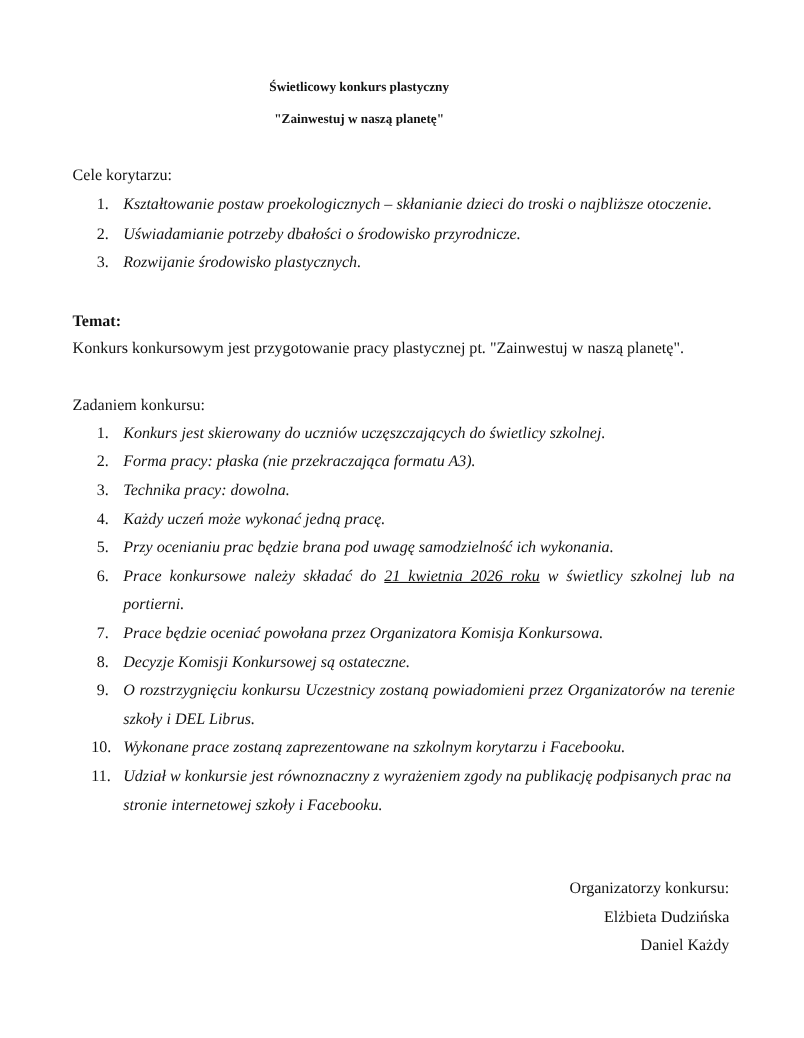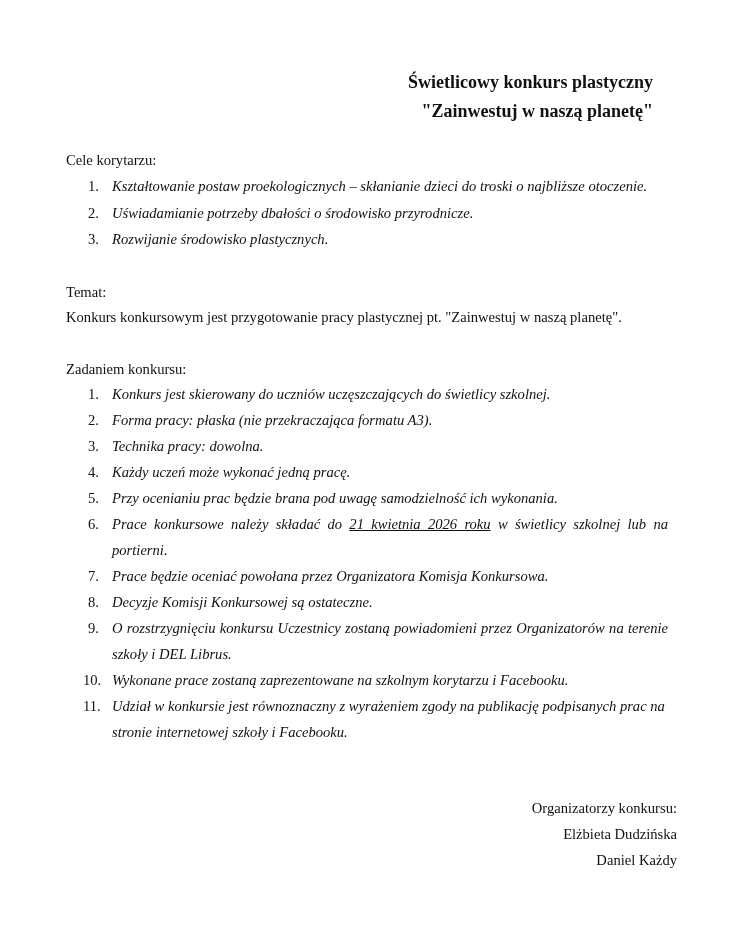--- a/index.html
+++ b/index.html
@@ -2,33 +2,33 @@
 <html><head>
 <meta charset="utf-8">
 <style>
   html, body { margin: 0; padding: 0; background: #ffffff; }
   body {
     width: 731px; height: 944px; position: relative; overflow: hidden;
     font-family: "Liberation Serif", "DejaVu Serif", serif;
     color: #111111; font-size: 14.6px;
   }
   .title {
-    position: absolute; left: 0; width: 653px; text-align: right;
-    font-weight: bold; font-size: 18px;
+    position: absolute; left: 0; width: 653px; text-align: center;
+    font-weight: bold; font-size: 12px;
   }
   #t1 { top: 72px; }
   #t2 { top: 101px; }
   .line { position: absolute; left: 66px; white-space: nowrap; }
-  .bold { font-weight: normal; }
+  .bold { font-weight: bold; }
   .item { position: absolute; left: 88px; width: 580px; }
   .item .num { position: absolute; left: 0; top: 0; }
   .item .txt { position: absolute; left: 24px; width: 556px; line-height: 26px; font-style: italic; }
   .justify { text-align: justify; text-align-last: left; }
   .u { text-decoration: underline; }
-  .sig { position: absolute; right: 54px; white-space: nowrap; }
+  .sig { position: absolute; right: 68px; white-space: nowrap; }
 </style>
 </head>
 <body>
 
 <div>
   <div id="t1" class="title">Świetlicowy konkurs plastyczny</div>
   <div id="t2" class="title">"Zainwestuj w naszą planetę"</div>
 
   <div class="line" style="top:152px">Cele korytarzu:</div>
   <div class="item" style="top:178px">

